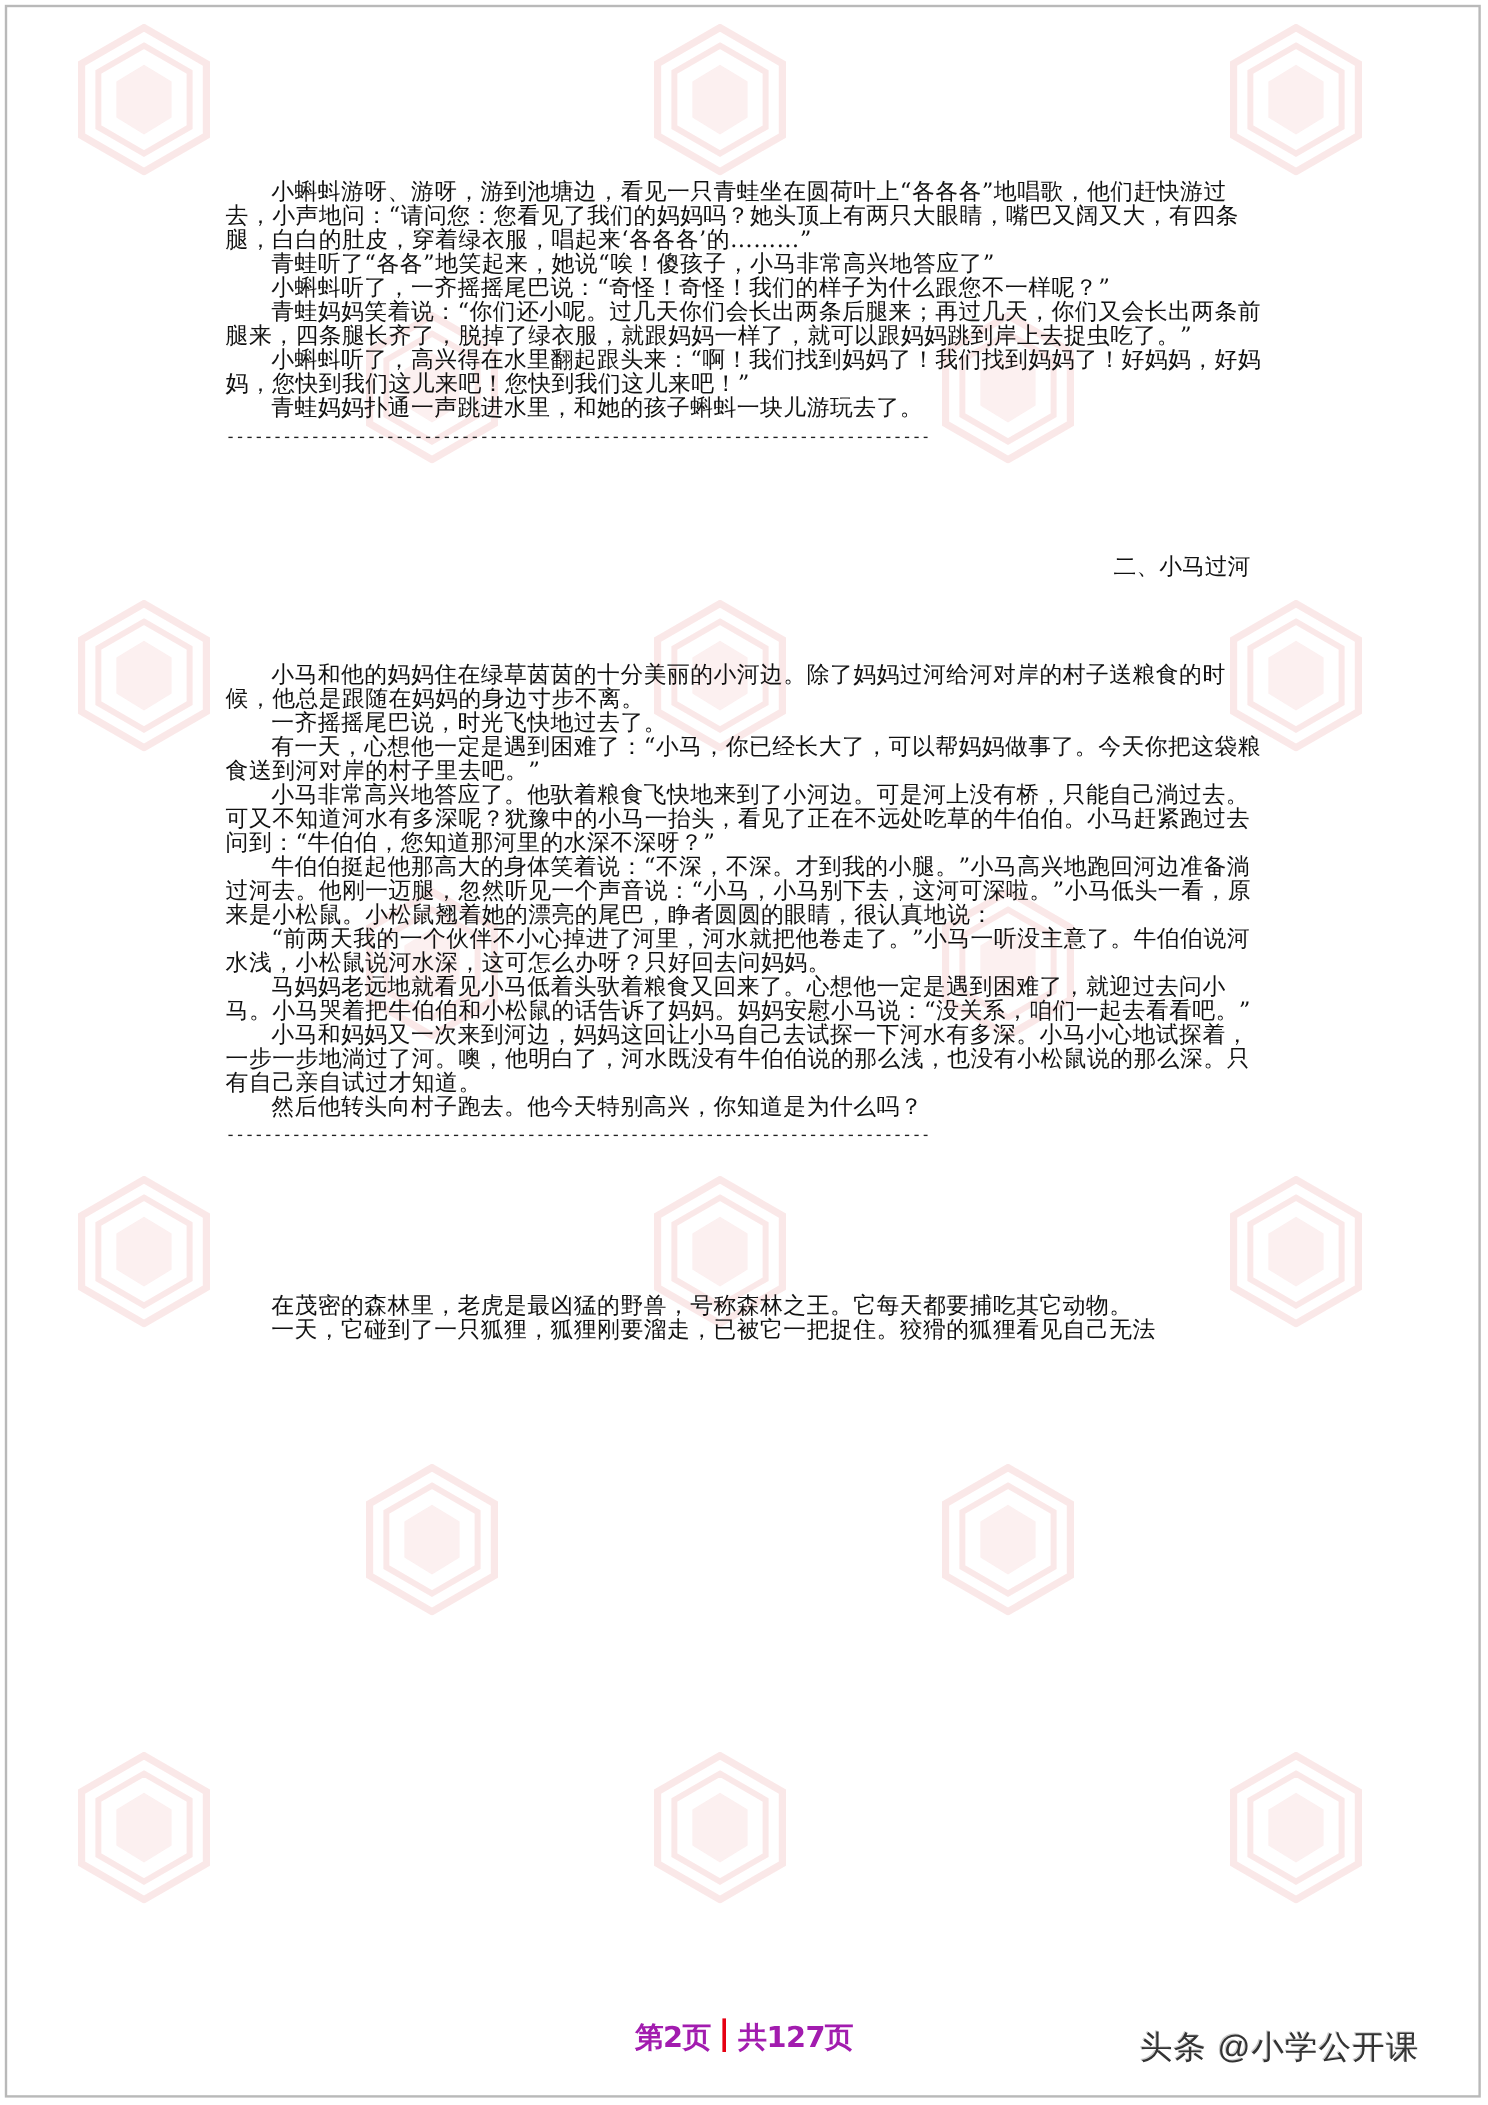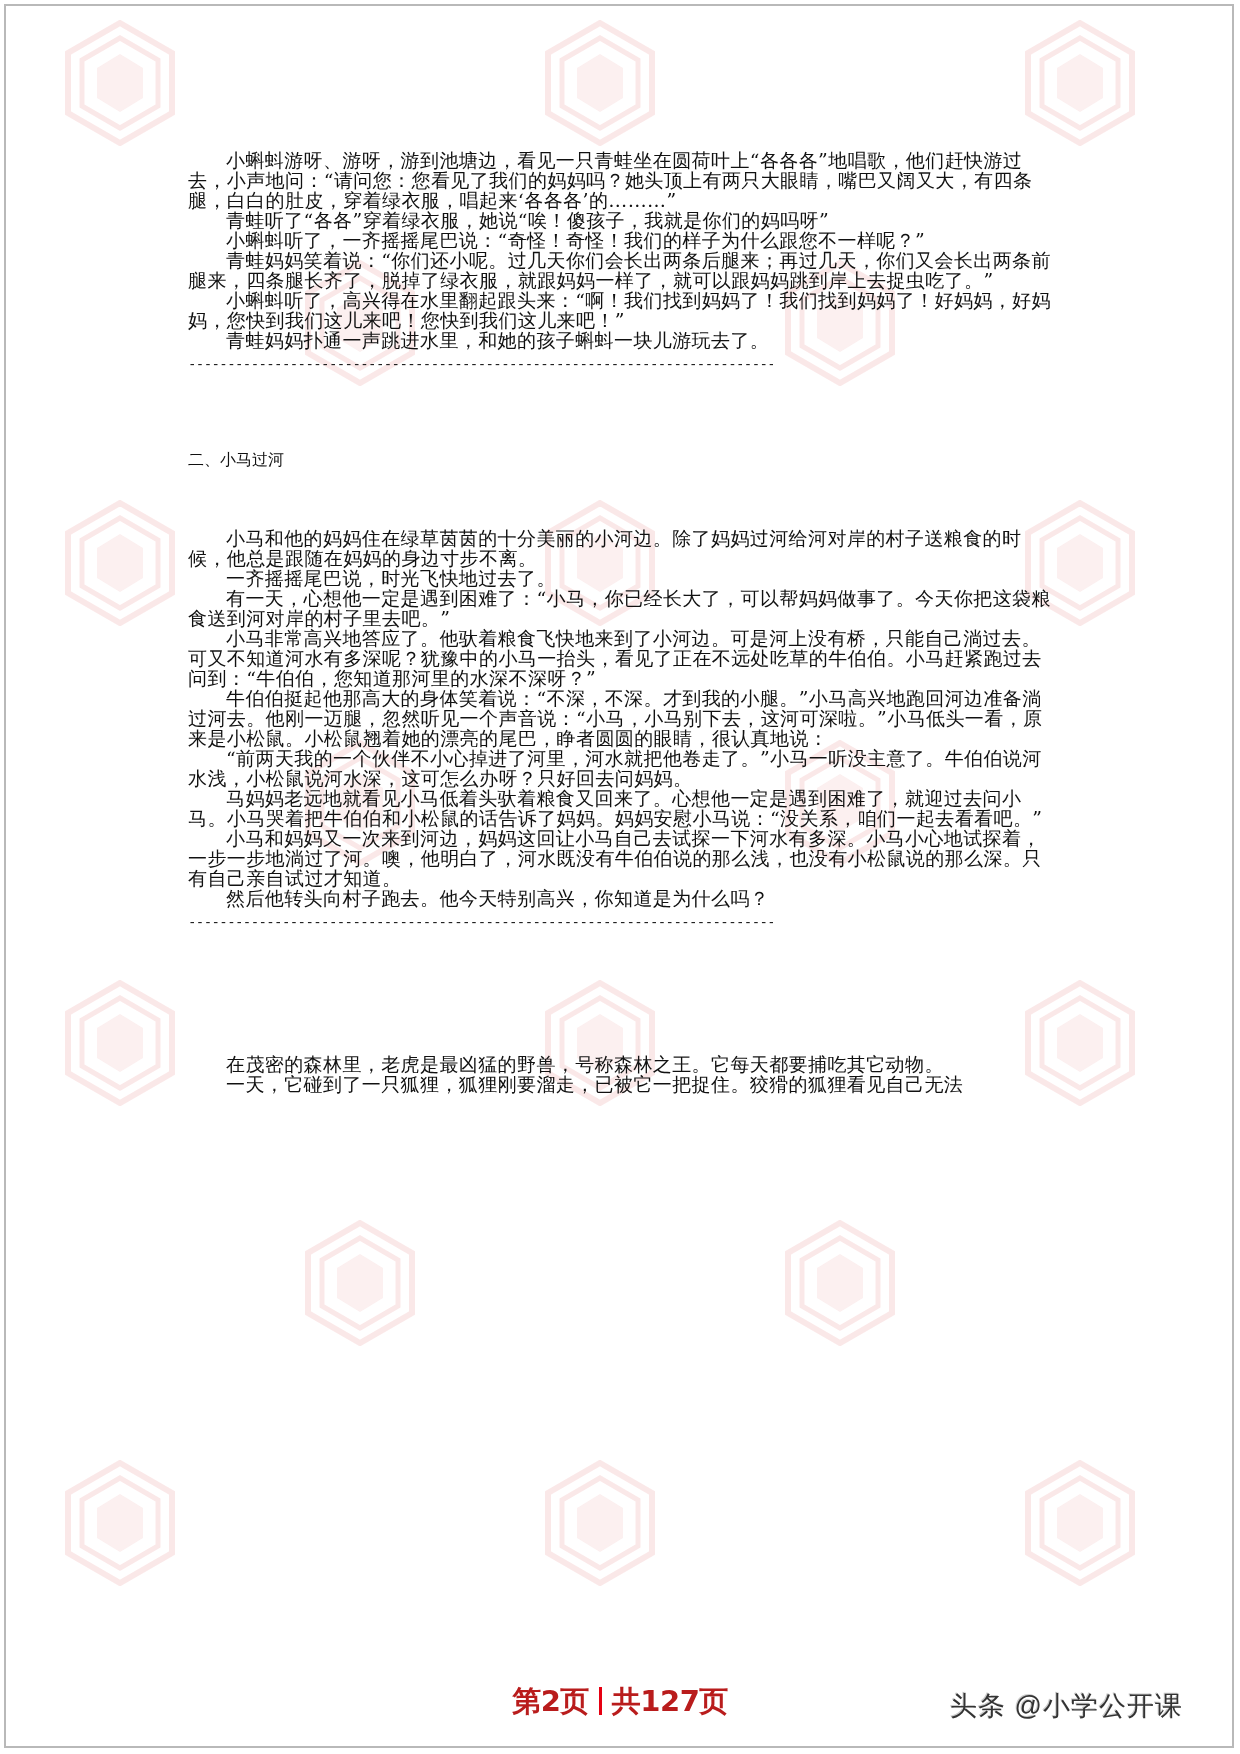--- a/index.html
+++ b/index.html
@@ -6,26 +6,26 @@
   body { width: 1240px; height: 1754px; position: relative; overflow: hidden;
          font-family: "DejaVu Serif", "Liberation Serif", serif; color: #111; }
   .page-frame { position: absolute; left: 4px; top: 4px; width: 1230px; height: 1744px;
                 border: 2px solid #b9b9b9; box-sizing: border-box; background: #fff; }
   .watermarks { position: absolute; inset: 0; pointer-events: none; }
   .wm { position: absolute; width: 110px; height: 126px; opacity: 0.55; }
   .content { position: absolute; left: 188px; top: 150px; width: 866px; }
   .para { font-size: 19px; line-height: 20px; margin: 0; text-indent: 2em; letter-spacing: 0.4px; }
   .divider { font-family: "DejaVu Sans Mono", monospace; font-size: 14px; letter-spacing: -0.6px;
              color: #222; margin: 6px 0 0 0; white-space: nowrap; overflow: hidden; width: 585px; }
-  .section-title { font-size: 16px; line-height: 32px; margin: 0; }
+  .section-title { font-size: 19px; line-height: 32px; margin: 12px; text-align: right; }
   .gap-large { height: 72px; }
   .gap-mid { height: 52px; }
   .footer-page { position: absolute; left: 0; width: 1240px; top: 1682px; text-align: center;
                  font-family: "DejaVu Sans", "Liberation Sans", sans-serif; font-weight: bold;
-                 font-size: 29px; color: #b91c1c; letter-spacing: -0.5px; }
+                 font-size: 24px; color: #a21caf; letter-spacing: -0.5px; }
   .footer-page .sep { display: inline-block; width: 3px; height: 28px; background: #e60012;
                       vertical-align: -4px; margin: 0 10px; }
   .credit { position: absolute; left: 950px; top: 1688px; font-family: Liberation Sans, sans-serif;
             font-size: 27px; color: #333; letter-spacing: 1px;
             text-shadow: 1px 1px 0 #fff, -1px -1px 0 #ccc; }
 </style>
 </head>
 <body>
 
 <div class="page-frame"></div>
@@ -118,21 +118,21 @@
       </svg></div>
     <div class="wm" style="left: 1025px; top: 1460px;"><svg width="110" height="126" viewBox="0 0 110 126">
         <polygon points="55,3 107,33 107,93 55,123 3,93 3,33" fill="none" stroke="#f7d6d6" stroke-width="6"></polygon>
         <polygon points="55,18 93,40 93,86 55,108 17,86 17,40" fill="none" stroke="#f7d6d6" stroke-width="5"></polygon>
         <polygon points="55,34 78,48 78,78 55,92 32,78 32,48" fill="#f7d6d6" opacity="0.7"></polygon>
       </svg></div>
   </div>
 
 <div class="content">
   <p class="para">小蝌蚪游呀、游呀，游到池塘边，看见一只青蛙坐在圆荷叶上“各各各”地唱歌，他们赶快游过去，小声地问：“请问您：您看见了我们的妈妈吗？她头顶上有两只大眼睛，嘴巴又阔又大，有四条腿，白白的肚皮，穿着绿衣服，唱起来‘各各各’的………”</p>
-  <p class="para">青蛙听了“各各”穿着绿衣服，她说“唉！傻孩子，我就是你们的妈吗呀”</p>
+  <p class="para">青蛙听了“各各”地笑起来，她说“唉！傻孩子，小马非常高兴地答应了”</p>
   <p class="para">小蝌蚪听了，一齐摇摇尾巴说：“奇怪！奇怪！我们的样子为什么跟您不一样呢？”</p>
   <p class="para">青蛙妈妈笑着说：“你们还小呢。过几天你们会长出两条后腿来；再过几天，你们又会长出两条前腿来，四条腿长齐了，脱掉了绿衣服，就跟妈妈一样了，就可以跟妈妈跳到岸上去捉虫吃了。”</p>
   <p class="para">小蝌蚪听了，高兴得在水里翻起跟头来：“啊！我们找到妈妈了！我们找到妈妈了！好妈妈，好妈妈，您快到我们这儿来吧！您快到我们这儿来吧！”</p>
   <p class="para">青蛙妈妈扑通一声跳进水里，和她的孩子蝌蚪一块儿游玩去了。</p>
   <div class="divider">--------------------------------------------------------------------------------</div>
 
   <div class="gap-large"></div>
   <p class="section-title">二、小马过河</p>
   <div class="gap-mid"></div>
 

